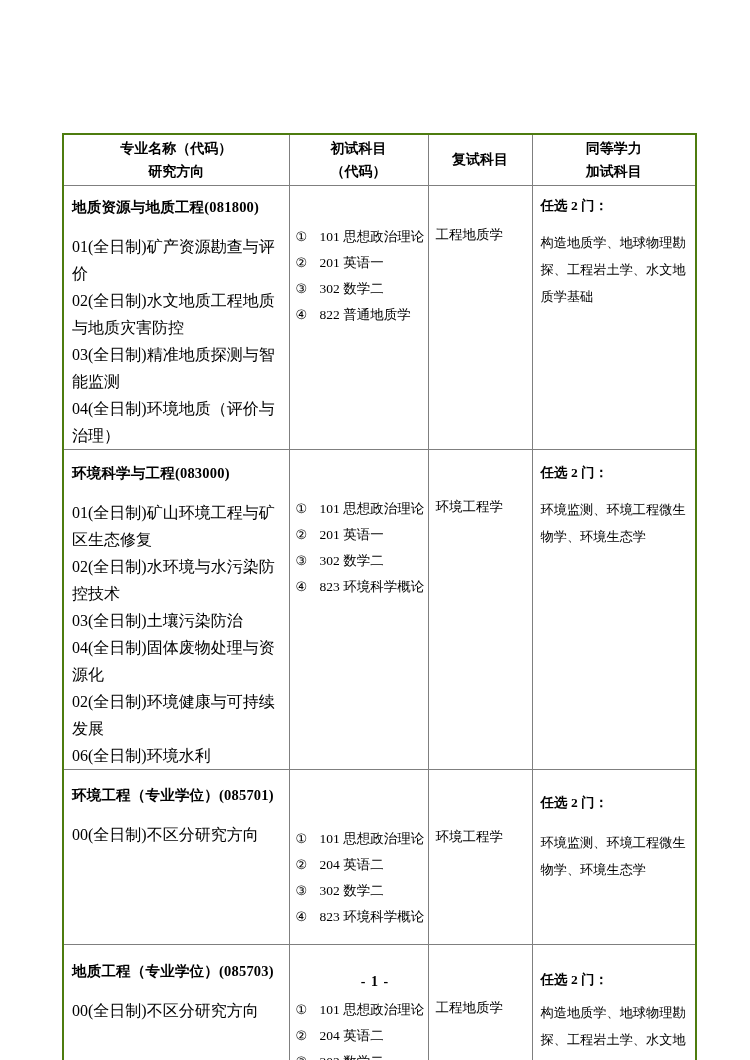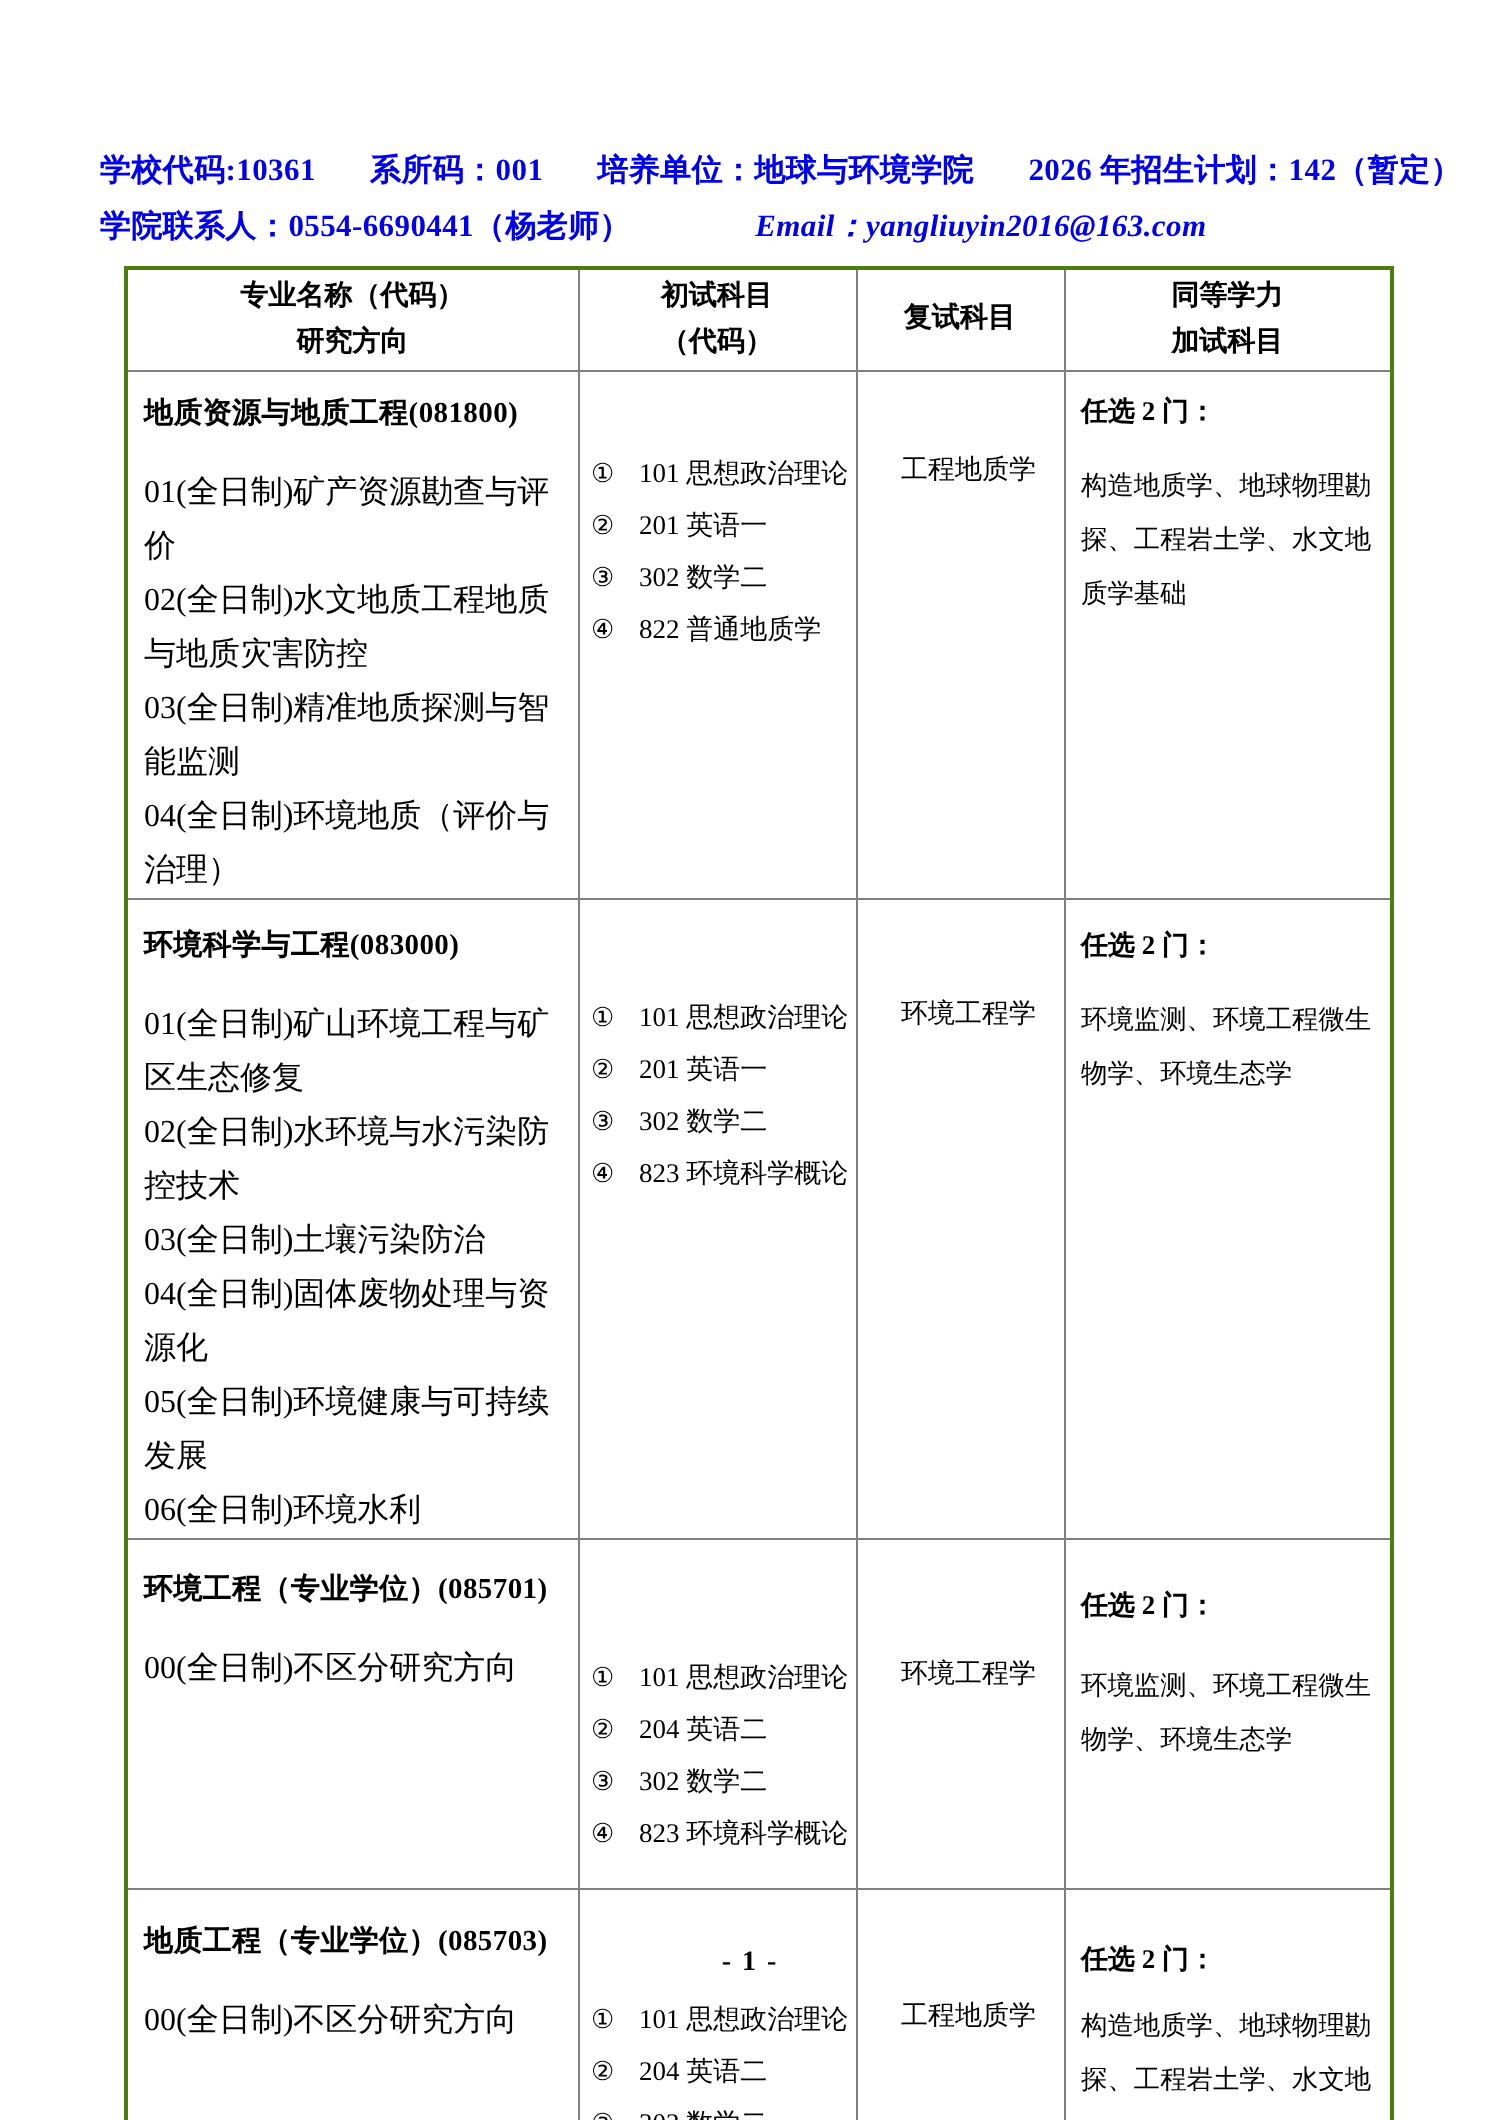--- a/index.html
+++ b/index.html
@@ -57,21 +57,21 @@
   .a3 { padding-top:15px; } .a4 { padding-top:16px; }
 
   
   td.c2 { padding-left:6px; }
   .exam { line-height:26px; white-space:nowrap; }
   .circ { display:inline-block; width:24px; font-size:13px; }
   .b1 { padding-top:38px; } .b2 { padding-top:46px; }
   .b3 { padding-top:56px; } .b4 { padding-top:52px; }
 
   
-  td.c3 { padding-left:22px; }
+  td.c3 { padding-left:7px; }
   .cc1 { padding-top:40px; } .cc2 { padding-top:48px; }
   .cc3 { padding-top:58px; } .cc4 { padding-top:54px; }
 
   
   td.c4 { padding-left:8px; padding-right:2px; }
   .seltitle { font-weight:bold; font-size:13.5px; line-height:19px; }
   .selsubjects { line-height:27px; font-size:13.2px; }
   .d1 { padding-top:10px; } .d1 .selsubjects { margin-top:14px; }
   .d2 { padding-top:13px; } .d2 .selsubjects { margin-top:14px; }
   .d3 { padding-top:23px; } .d3 .selsubjects { margin-top:17px; }
@@ -82,32 +82,20 @@
     position:absolute; left:0; right:0; top:974px;
     text-align:center; font-weight:bold; font-size:14px;
     letter-spacing:1px;
   }
 </style>
 </head>
 <body>
 
 <div class="page">
 
-  <div class="doc-header accent" style="color: rgb(0, 0, 238);">
-    <div class="hline">
-      <span class="seg">学校代码:10361</span>
-      <span class="seg">系所码：001</span>
-      <span class="seg">培养单位：地球与环境学院</span>
-      <span class="seg">2026 年招生计划：142（暂定）</span>
-    </div>
-    <div class="hline">
-      <span>学院联系人：0554-6690441（杨老师）</span>
-      <span class="email">Email：yangliuyin2016@163.com</span>
-    </div>
-  </div>
 
   <table class="adm-table">
     <colgroup>
         <col class="w1">
         <col class="w2">
         <col class="w3">
         <col class="w4">
       </colgroup>
 
     <tbody>
@@ -155,21 +143,21 @@
     </tr>
 
     <tr class="row2">
       <td class="c1 a2">
         <div class="ptitle">环境科学与工程(083000)</div>
         <div class="dirs">
           <div>01(全日制)矿山环境工程与矿区生态修复</div>
           <div>02(全日制)水环境与水污染防控技术</div>
           <div>03(全日制)土壤污染防治</div>
           <div>04(全日制)固体废物处理与资源化</div>
-          <div>05(全日制)环境健康与可持续发展</div>
+          <div>02(全日制)环境健康与可持续发展</div>
           <div>06(全日制)环境水利</div>
         </div>
       </td>
       <td class="c2 b2">
         <div class="exam"><span class="circ">①</span><span>101 思想政治理论</span></div>
         <div class="exam"><span class="circ">②</span><span>201 英语一</span></div>
         <div class="exam"><span class="circ">③</span><span>302 数学二</span></div>
         <div class="exam"><span class="circ">④</span><span>823 环境科学概论</span></div>
       </td>
       <td class="c3 cc2">

